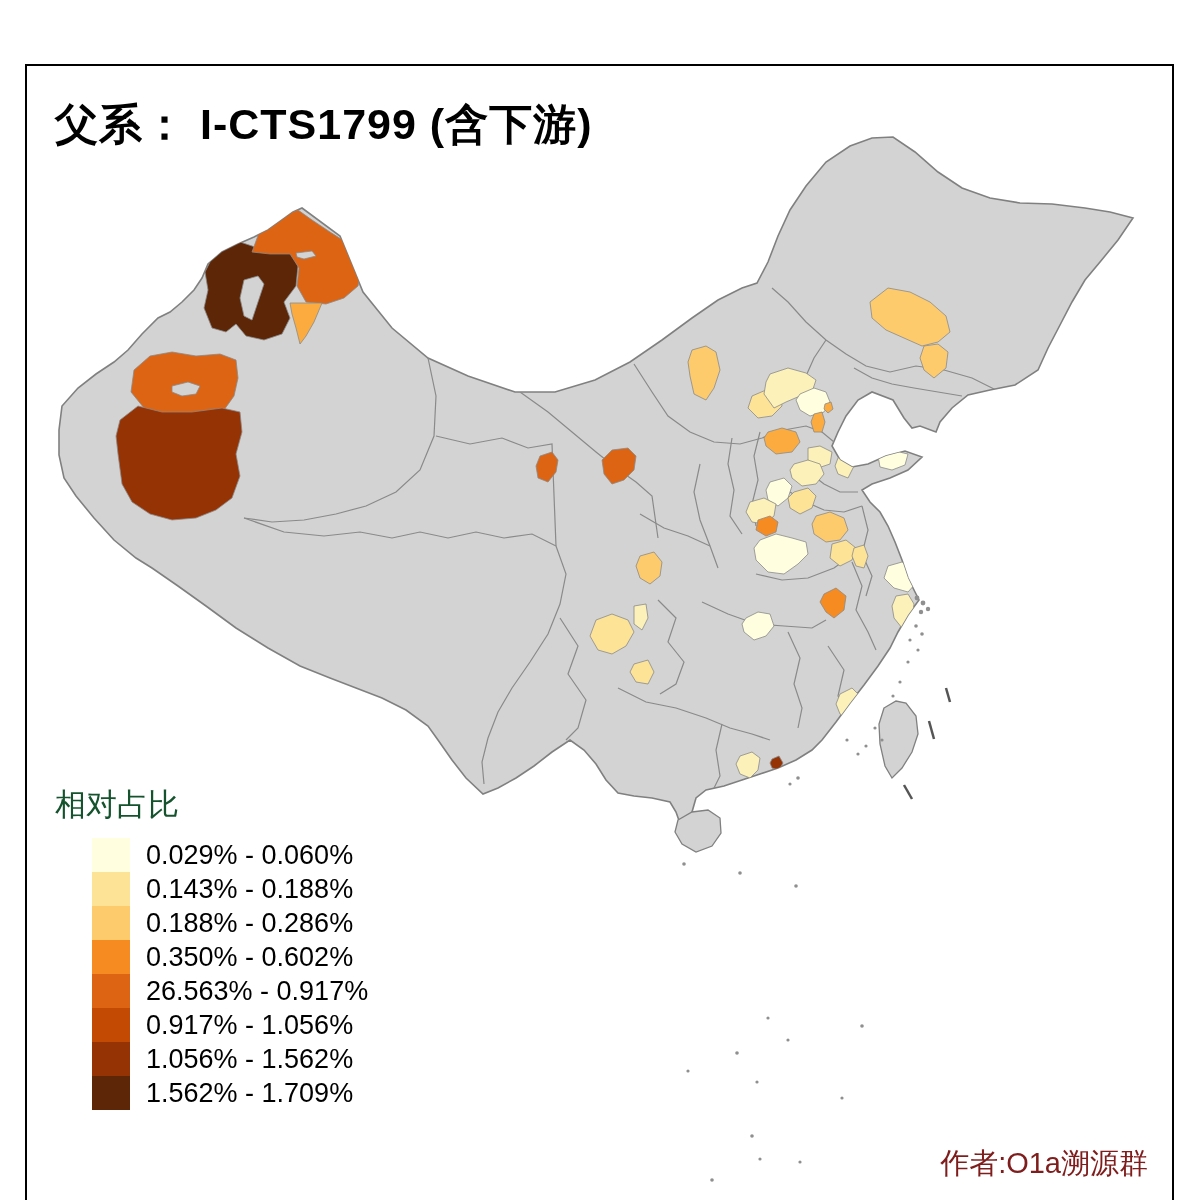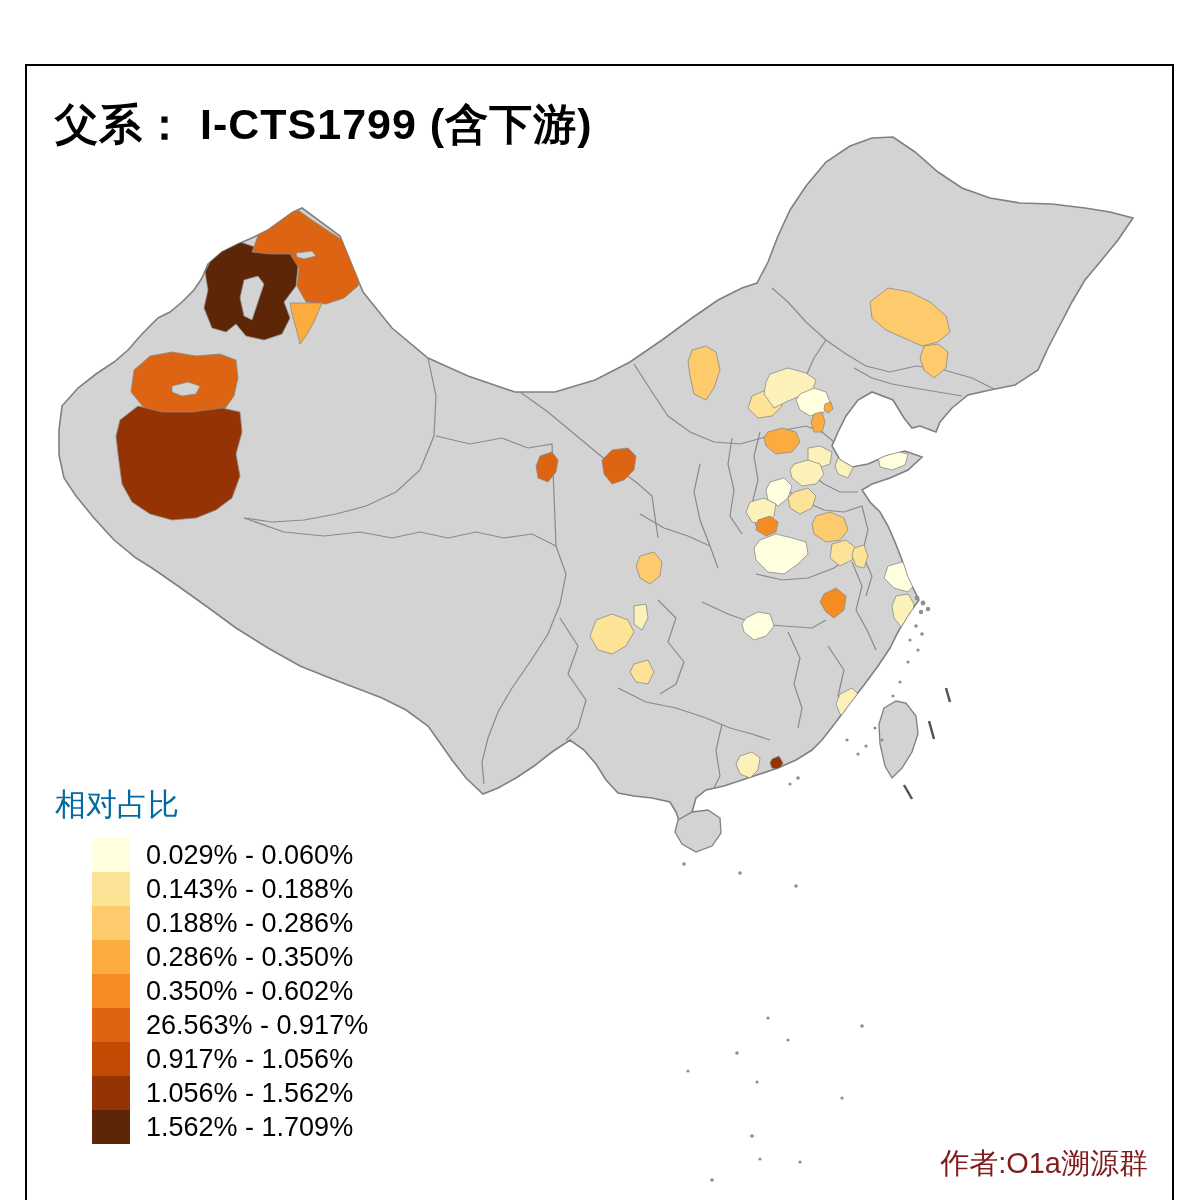--- a/index.html
+++ b/index.html
@@ -4,21 +4,21 @@
 <style>
   html,body{margin:0;padding:0;background:#ffffff;}
   .canvas{position:relative;width:1200px;height:1200px;background:#ffffff;
           font-family:"Liberation Sans","DejaVu Sans",sans-serif;overflow:hidden;margin-top:40px;}
   .frame{position:absolute;left:25px;top:24px;width:1149px;height:1150px;
          border:2px solid #000;box-sizing:border-box;pointer-events:none;}
   .title{position:absolute;left:55px;top:56px;font-size:43px;font-weight:bold;
          color:#000;letter-spacing:1px;white-space:nowrap;}
   svg.map{position:absolute;left:0;top:0;}
   .legend{position:absolute;left:55px;top:744px;}
-  .legend-title{font-size:31px;color:#0369a1;margin-bottom:12px;}
+  .legend-title{font-size:31px;color:#14532d;margin-bottom:12px;}
   .legend-row{display:flex;align-items:center;height:34px;padding-left:37px;}
   .swatch{width:38px;height:34px;flex:0 0 38px;}
   .legend-label{margin-left:16px;font-size:27px;color:#000;white-space:nowrap;}
   .attribution{position:absolute;right:52px;bottom:56px;font-size:29px;color:#7f1d1d;white-space:nowrap;}
 </style>
 </head>
 <body>
 
 <div class="canvas">
 
@@ -166,24 +166,20 @@
         </div>
         <div class="legend-row">
           <span class="swatch" style="background: rgb(253, 227, 150);"></span>
           <span class="legend-label">0.143% - 0.188%</span>
         </div>
         <div class="legend-row">
           <span class="swatch" style="background: rgb(253, 203, 107);"></span>
           <span class="legend-label">0.188% - 0.286%</span>
         </div>
         <div class="legend-row">
-          <span class="swatch" style="background: rgb(252, 172, 62);"></span>
-          <span class="legend-label">0.286% - 0.350%</span>
-        </div>
-        <div class="legend-row">
           <span class="swatch" style="background: rgb(245, 139, 33);"></span>
           <span class="legend-label">0.350% - 0.602%</span>
         </div>
         <div class="legend-row">
           <span class="swatch" style="background: rgb(220, 100, 19);"></span>
           <span class="legend-label">26.563% - 0.917%</span>
         </div>
         <div class="legend-row">
           <span class="swatch" style="background: rgb(194, 74, 2);"></span>
           <span class="legend-label">0.917% - 1.056%</span>

